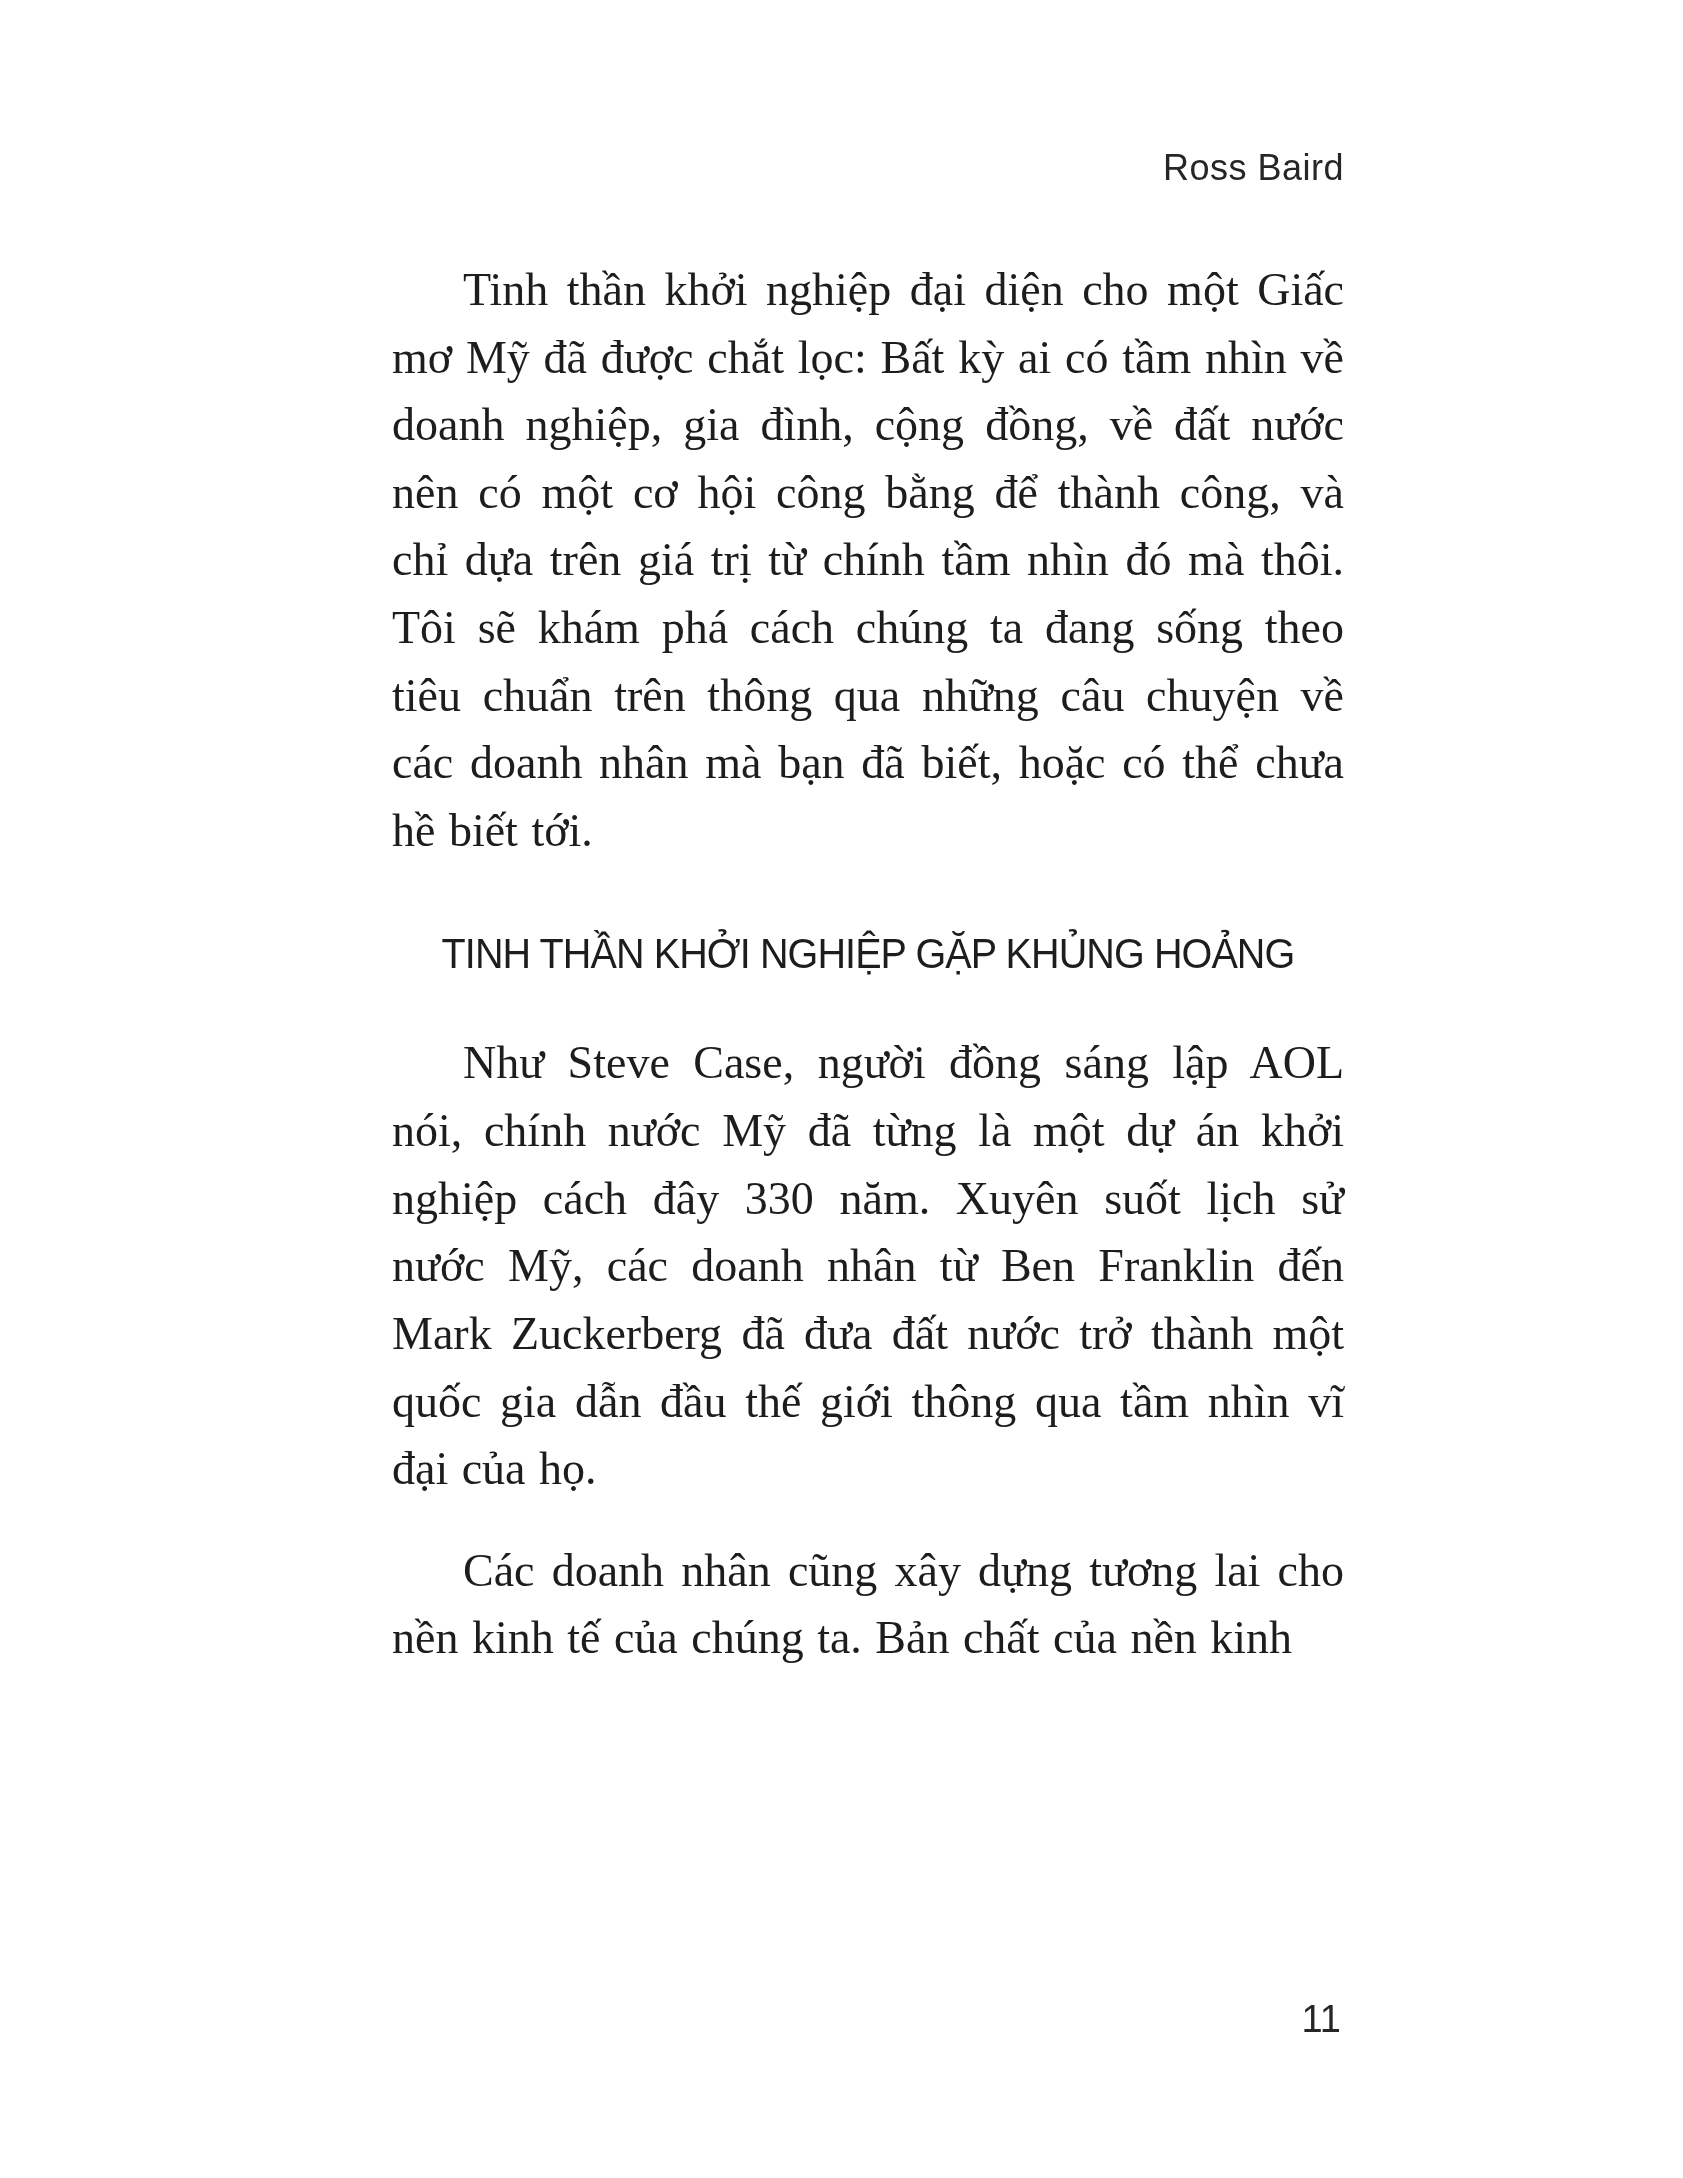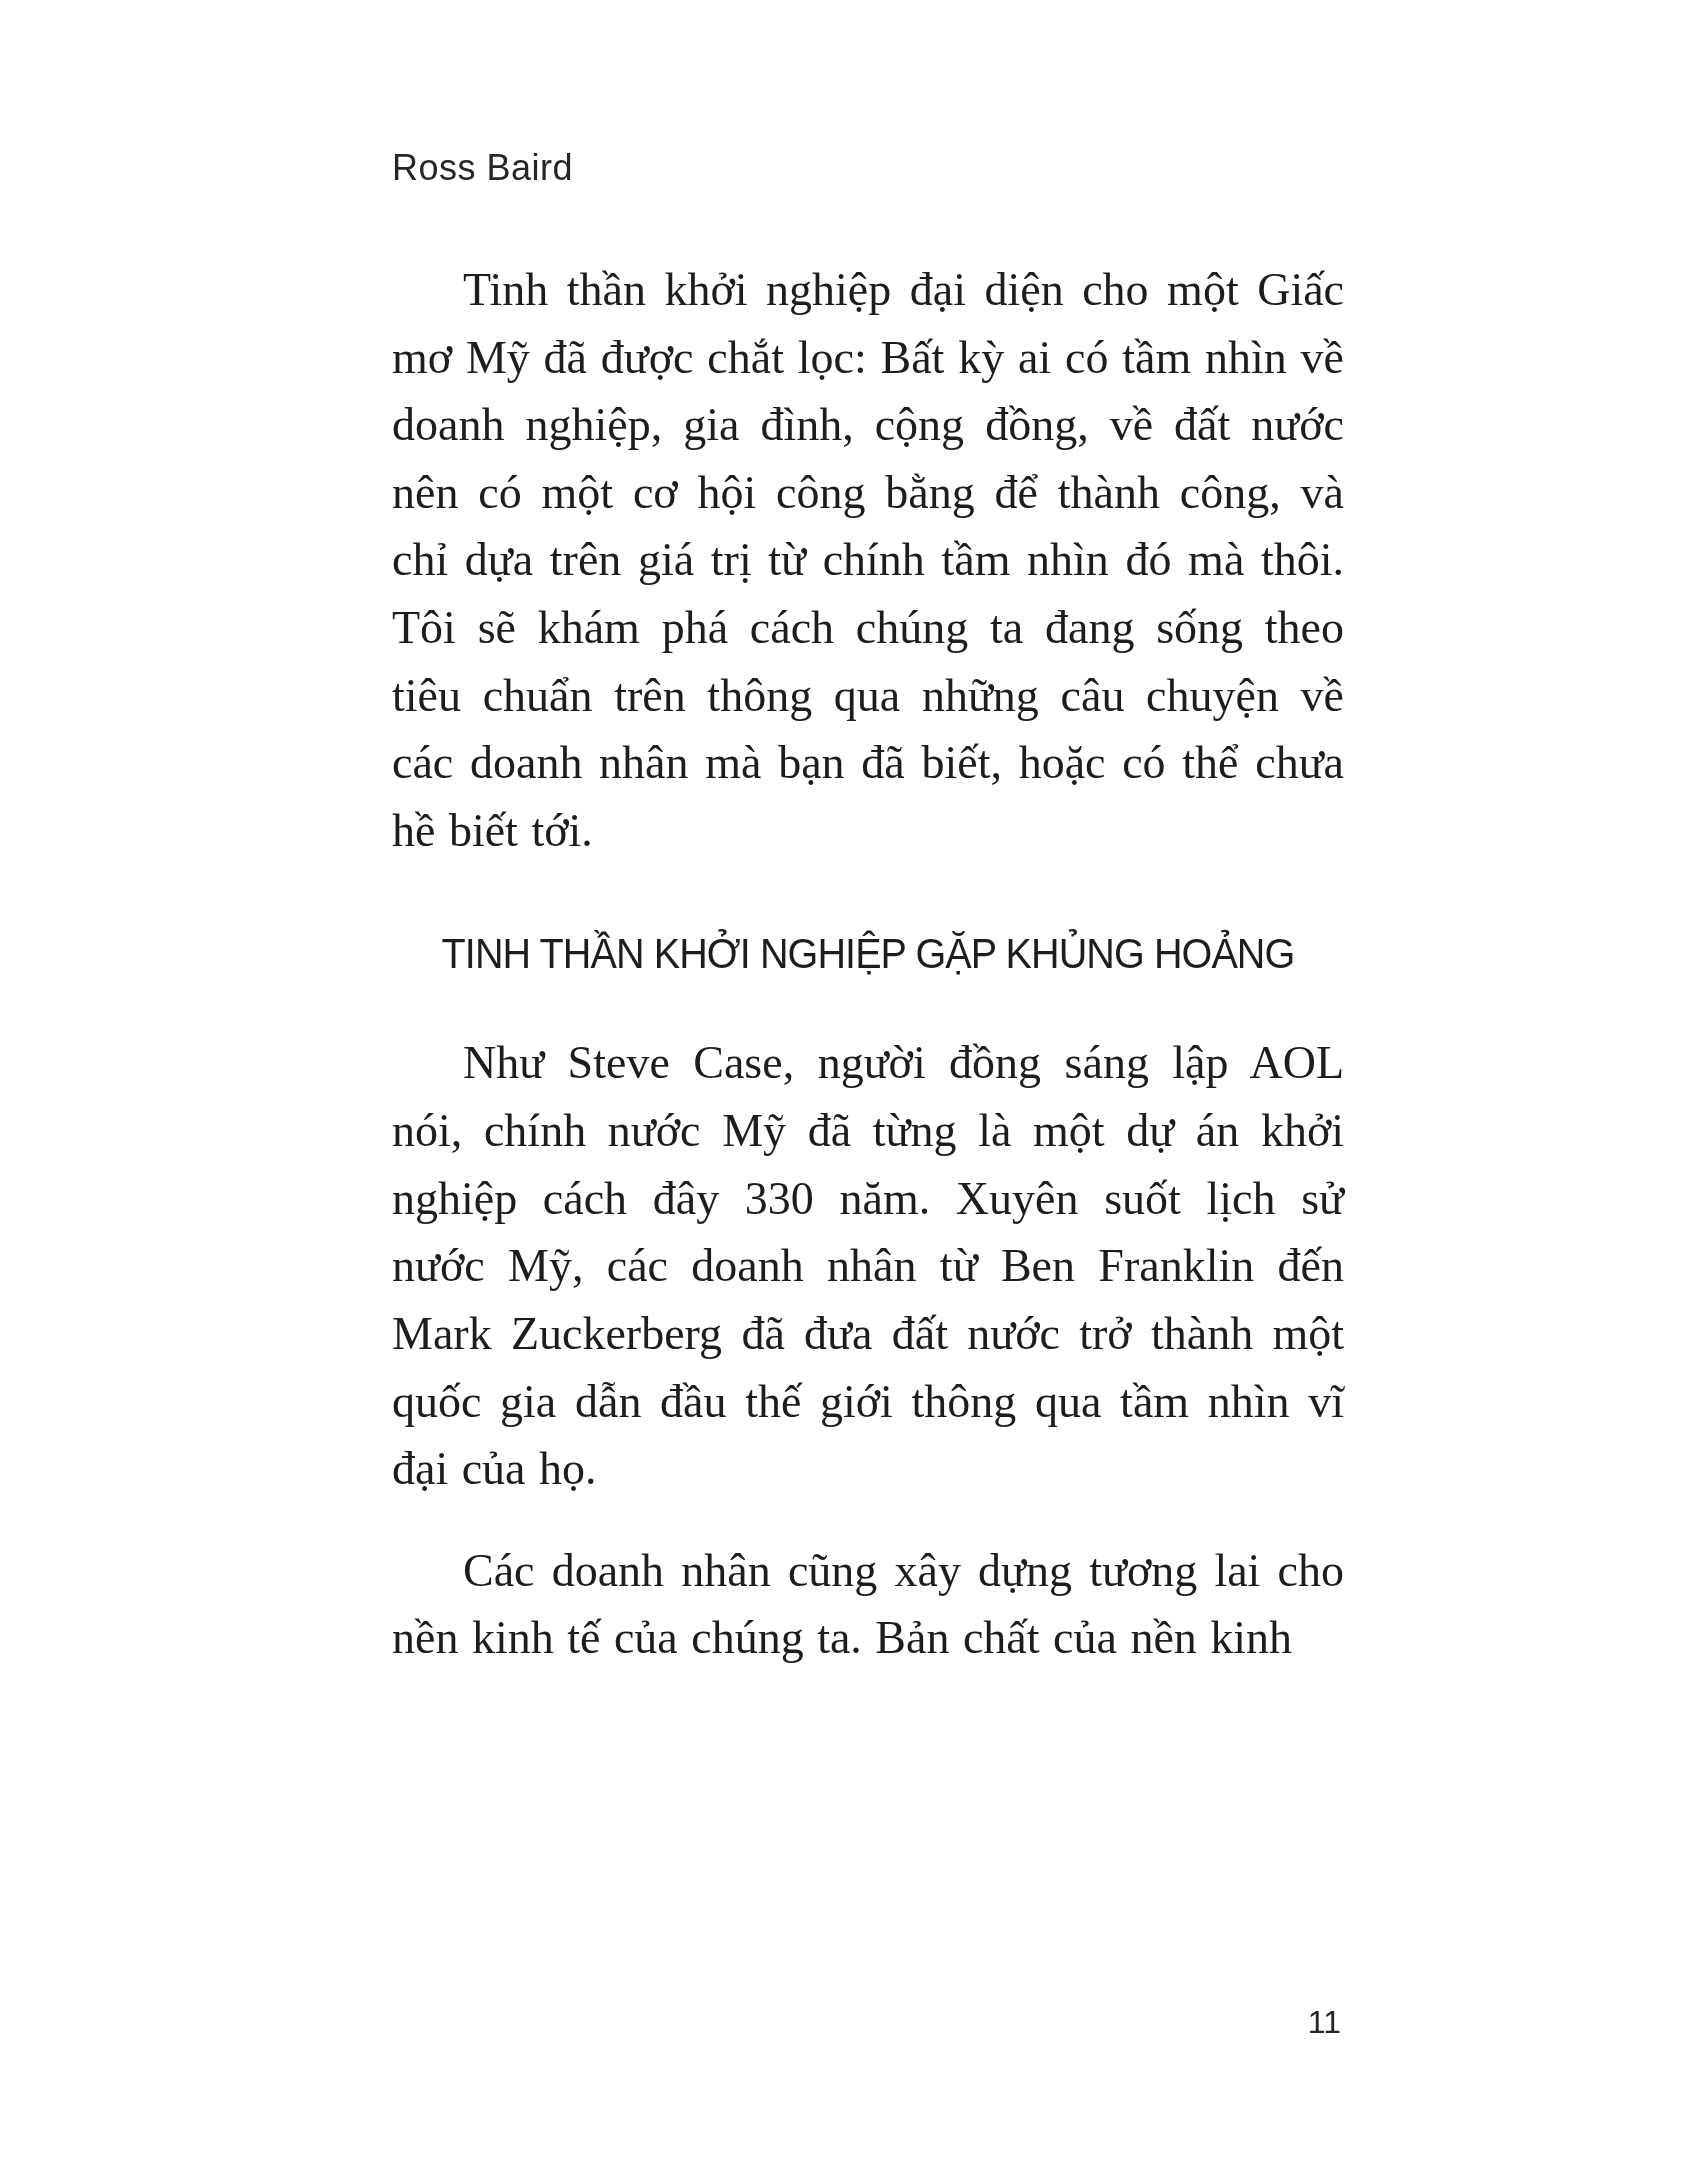--- a/index.html
+++ b/index.html
@@ -16,21 +16,21 @@
     font-family: "Liberation Serif", serif;
     color: #1d1d1b;
   }
   .content-column {
     position: absolute;
     left: 392px;
     top: 147px;
     width: 952px;
   }
   .running-header {
-    text-align: left;
+    text-align: right;
     font-family: "Liberation Sans", sans-serif;
     font-size: 36px;
     font-weight: 400;
     color: #262626;
     letter-spacing: 0.5px;
     margin: 0 0 67px 0;
   }
   .body-para {
     font-size: 46px;
     line-height: 1.47;
@@ -52,21 +52,21 @@
     margin: 65px 0 51px 0;
     white-space: nowrap;
     transform: scaleX(0.92);
     transform-origin: center;
   }
   .page-number {
     position: absolute;
     right: 342px;
     bottom: 137px;
     font-family: "Liberation Sans", sans-serif;
-    font-size: 32px;
+    font-size: 38px;
     color: #262626;
   }
 </style>
 </head>
 <body>
 
 <div class="page">
 
   <div class="content-column">
 

